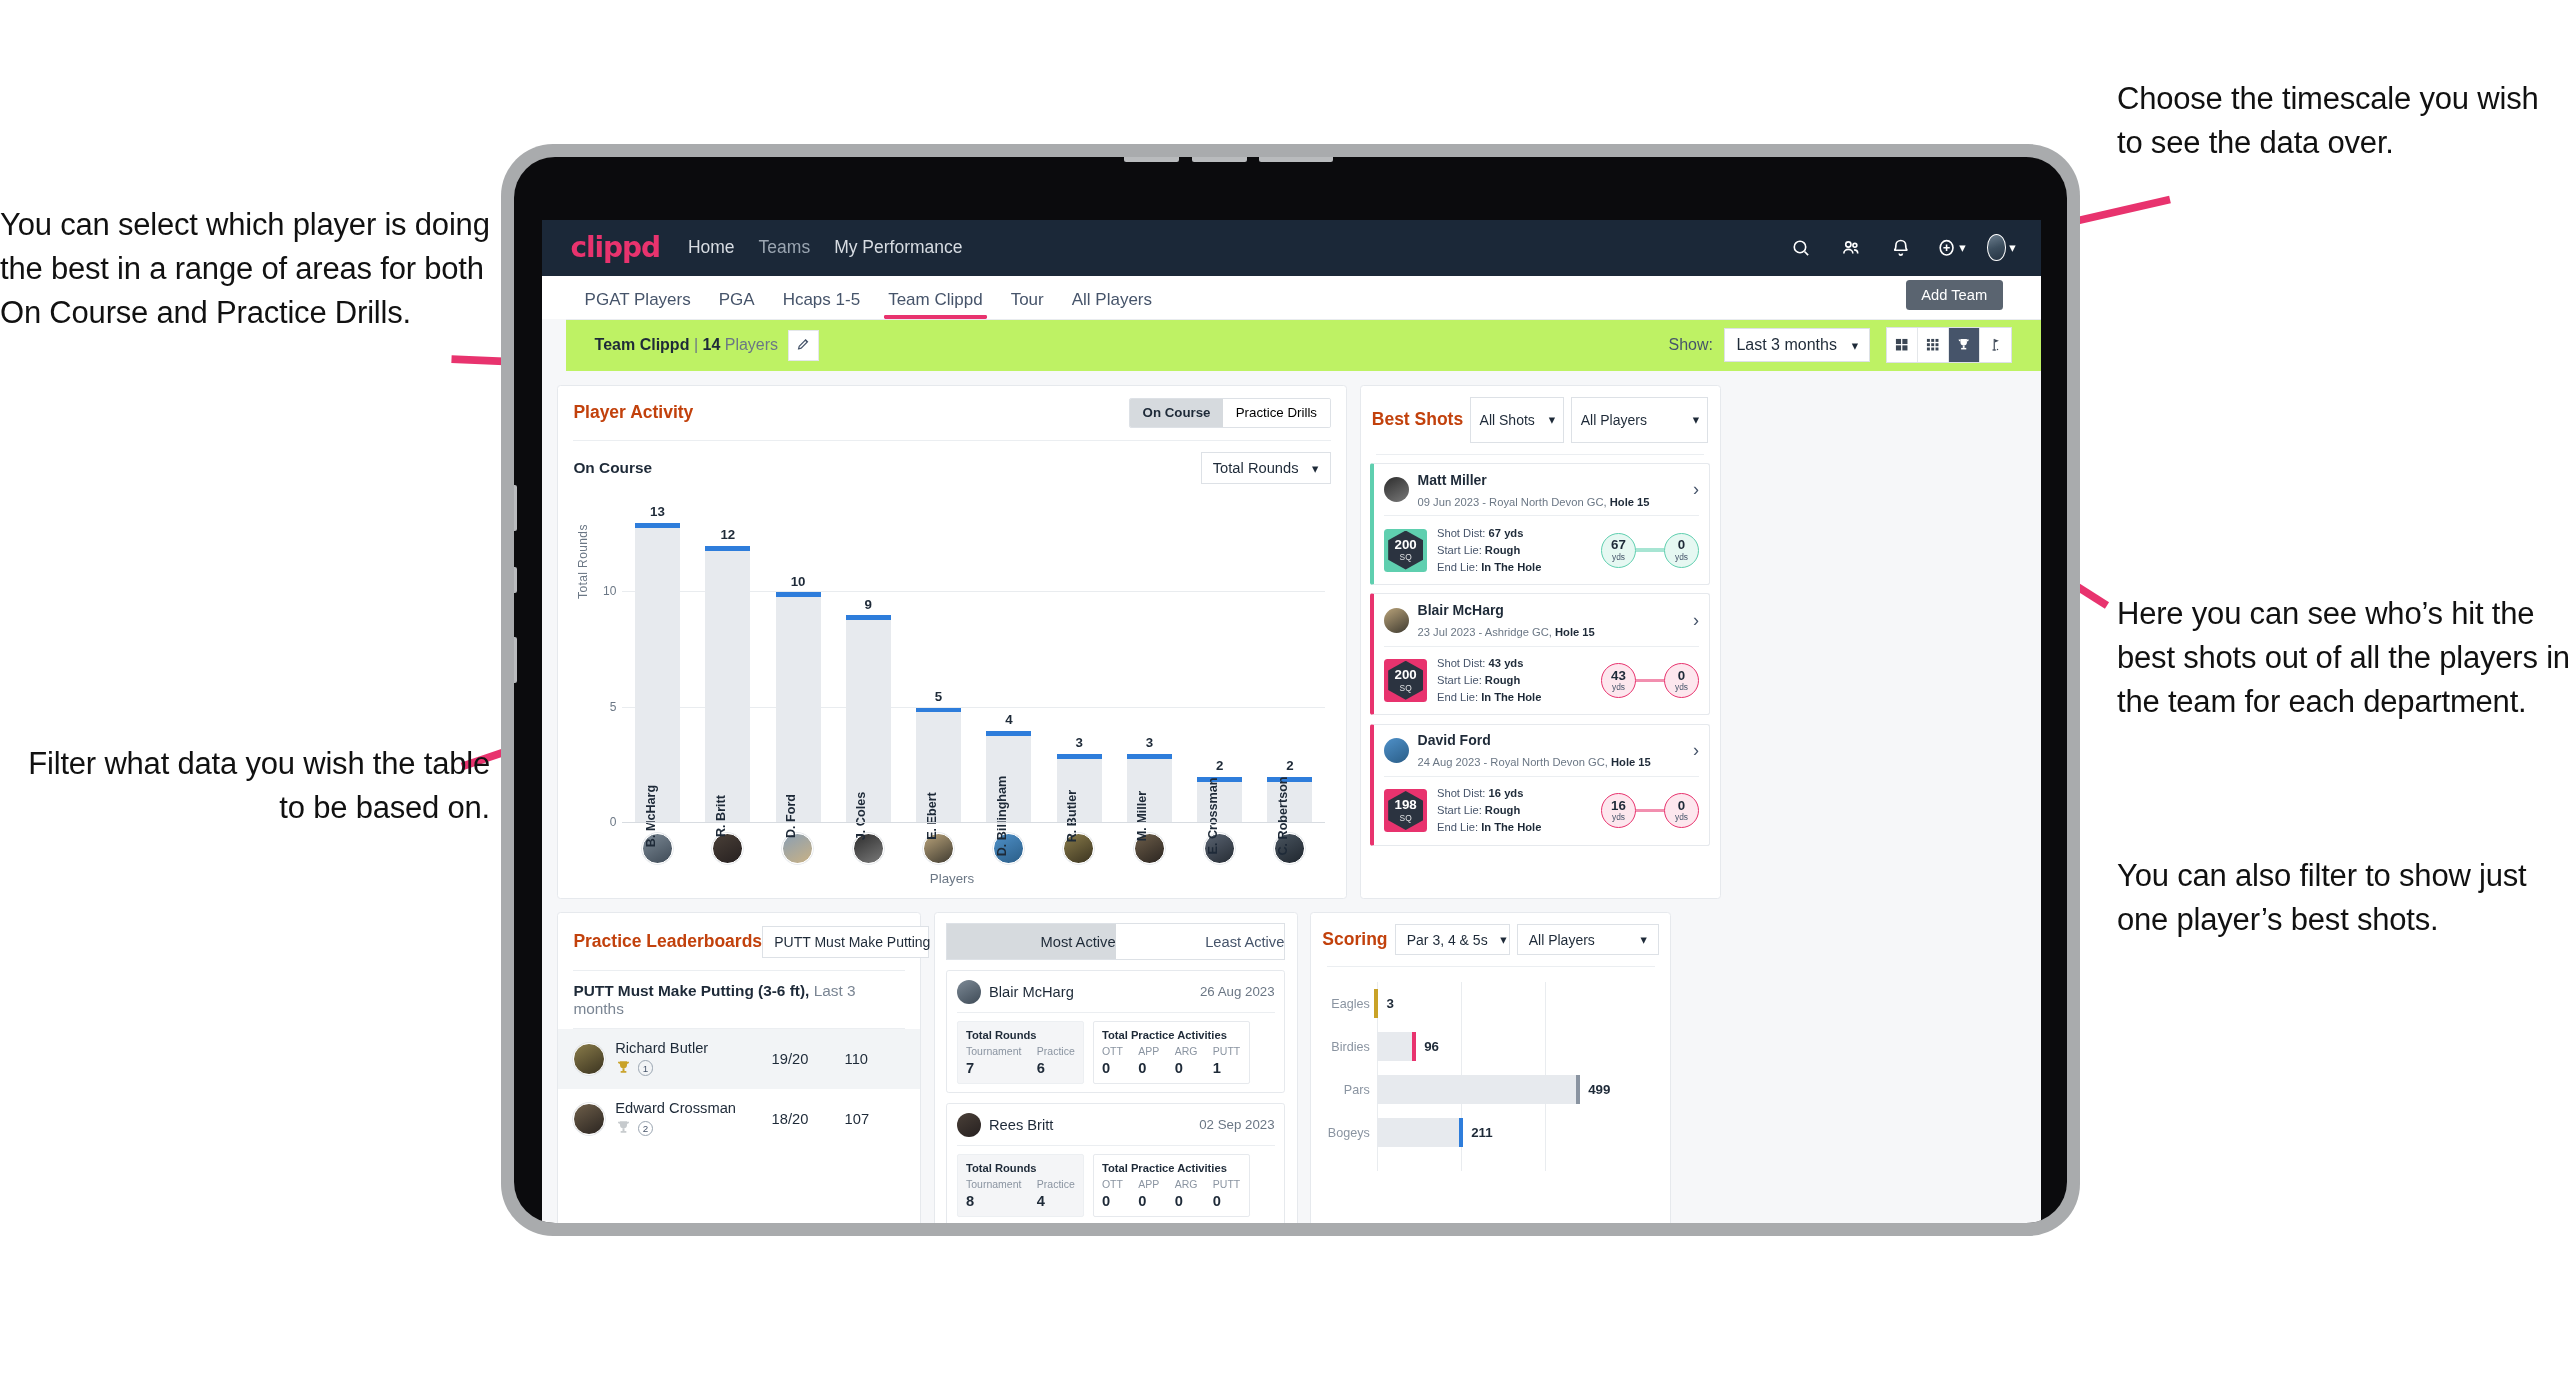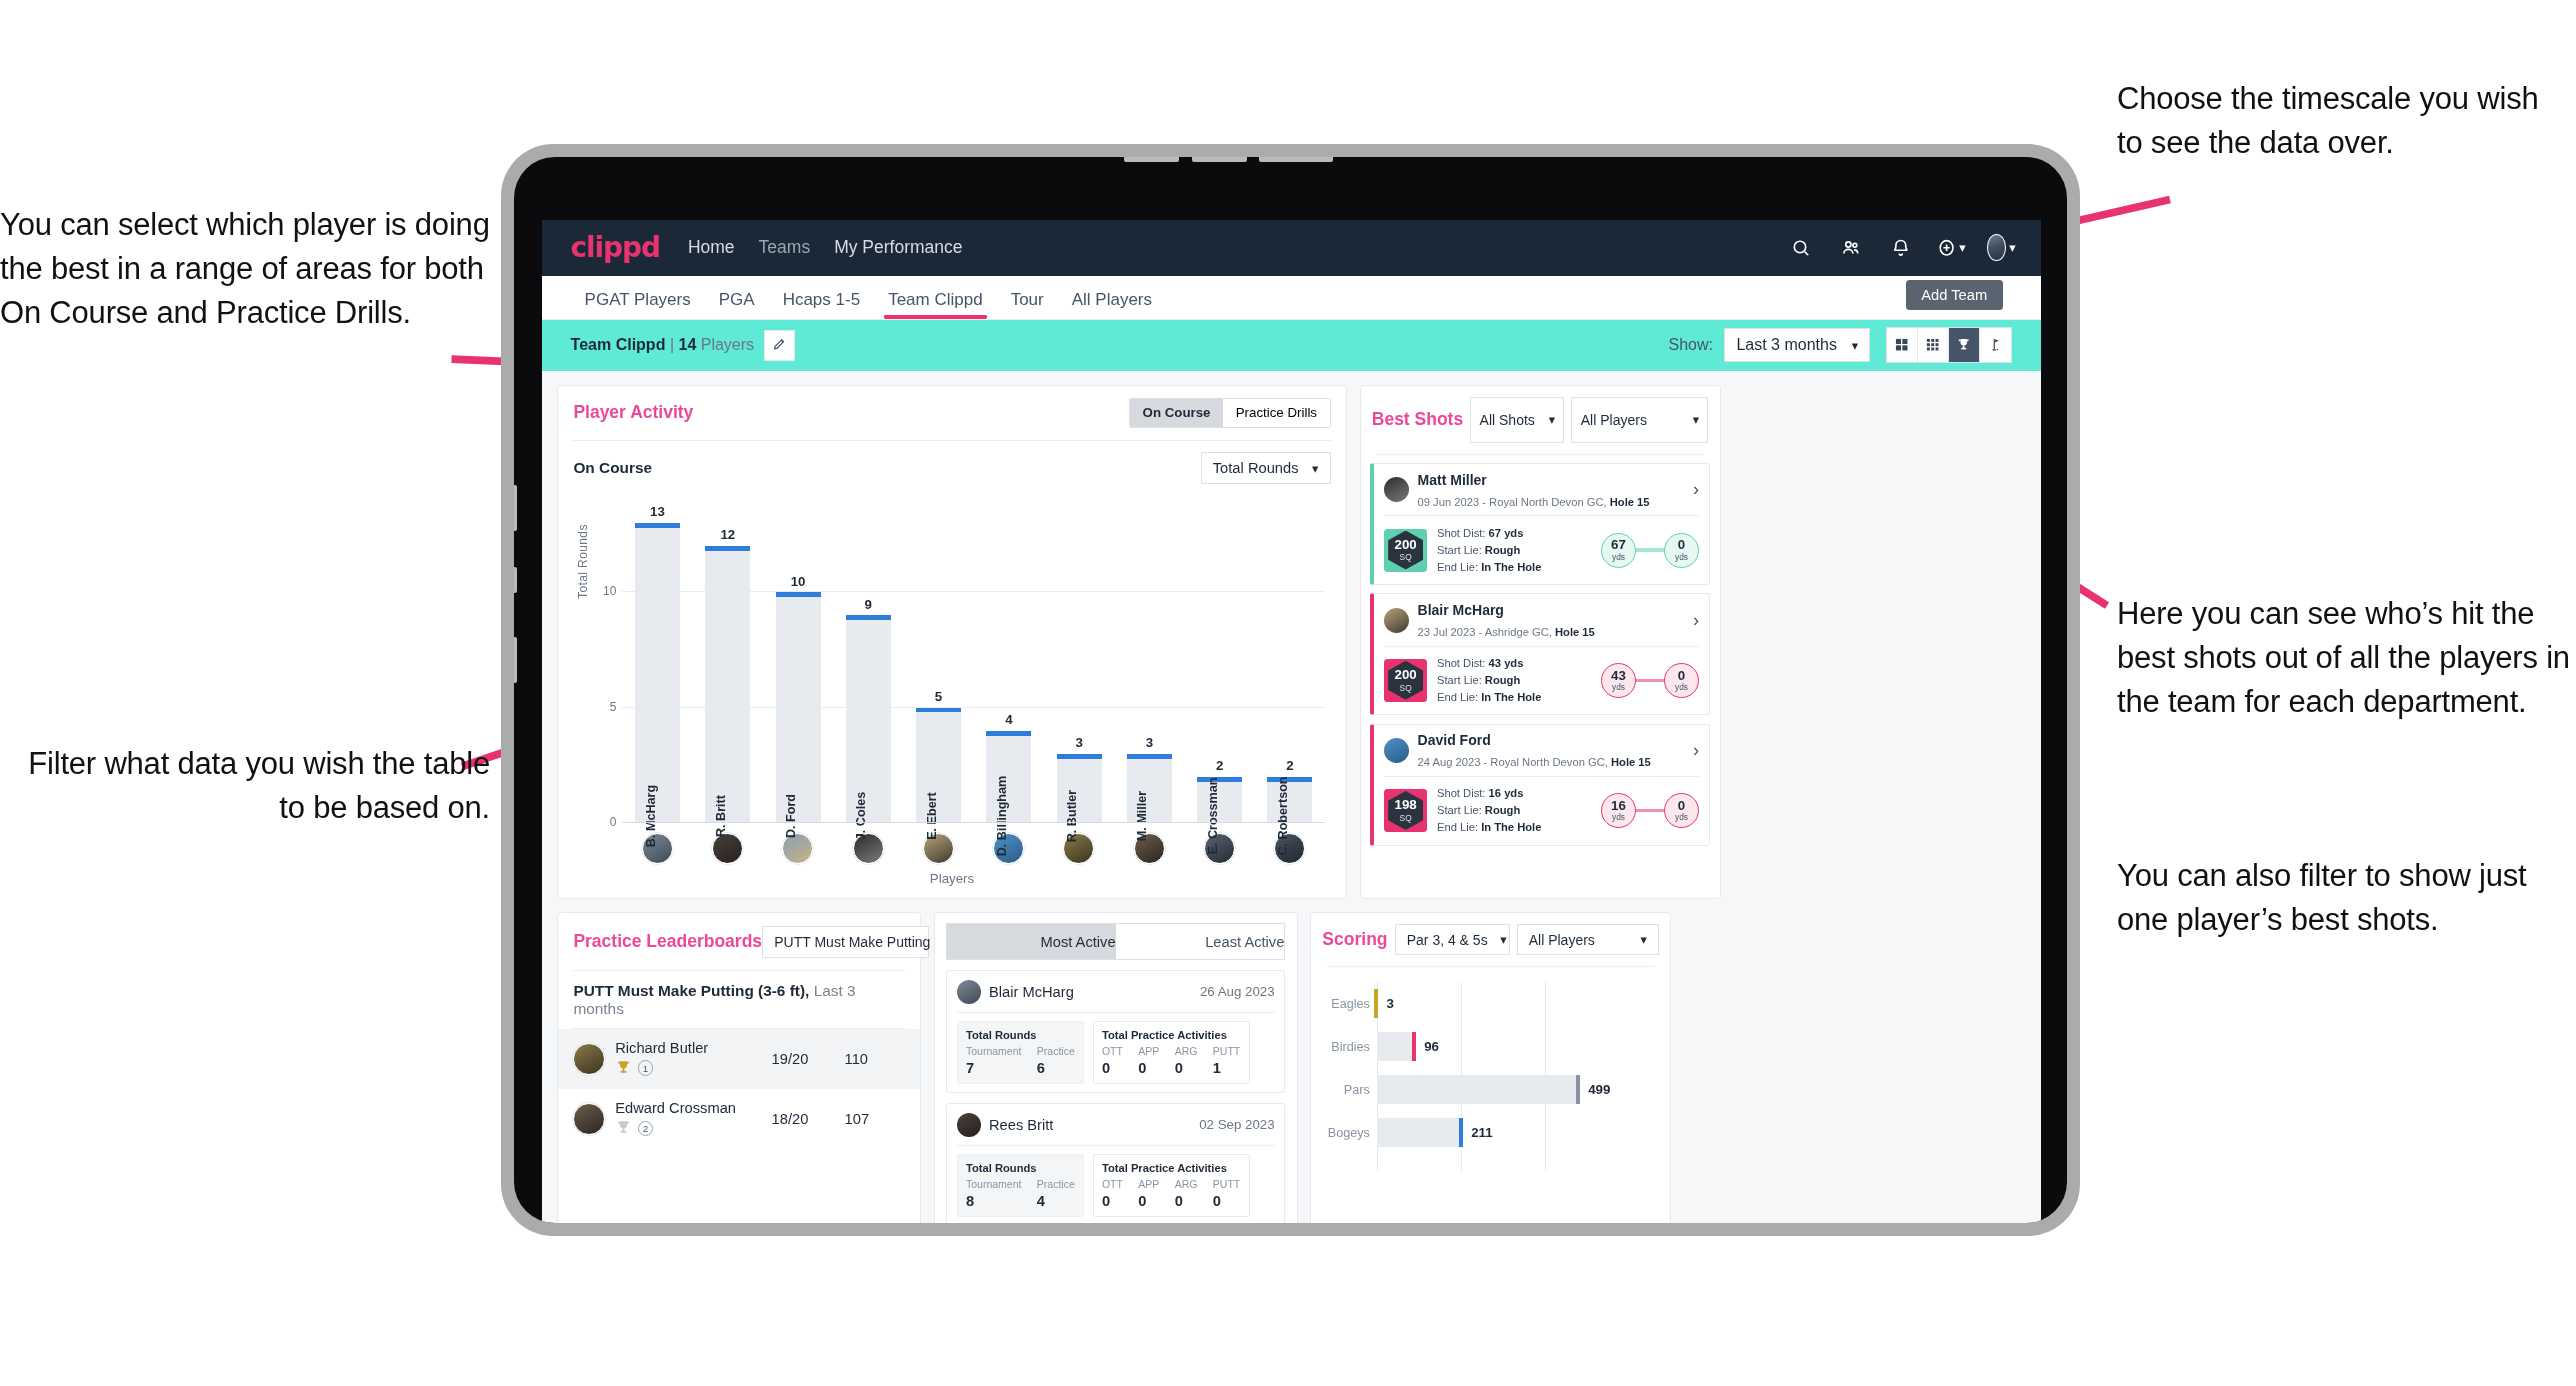--- a/index.html
+++ b/index.html
@@ -108,24 +108,25 @@
     height: 3.5px; background: #e8336e; border-radius: 1.4px;
   }
   #addteam-tip {
     position: absolute; right: 38px; top: 4.2px;
     background: #5a6470; color: #ffffff;
     font-size: 14.7px; padding: 7px 15.4px; border-radius: 3.5px;
   }
 
   
   #subheader {
-    height: 52px; background: #5eead4;
+    height: 52px; background: #bef264;
     border-top: 0.7px solid #e9ecef;
     display: flex; align-items: center;
     padding: 0 29px;
+    margin-left: 24px;
   }
   .team-label { font-size: 16px; color: #1e2a38; }
   .team-label b { font-weight: bold; }
   .team-label .muted { color: #6b7785; }
   .edit-btn {
     width: 31px; height: 31px; margin-left: 9.8px;
     border: 0.7px solid #e4e7ea; background: #fff;
     display: flex; align-items: center; justify-content: center;
   }
   .sh-spacer { flex: 1; }
@@ -149,21 +150,21 @@
 
   
   #content { padding: 14px 15.4px; }
   .row { display: flex; gap: 12.6px; }
   .card {
     background: #ffffff; border: 0.7px solid #e6e9ed; border-radius: 3.5px;
   }
   .card-head {
     display: flex; align-items: center; padding: 12.6px 15.4px;
   }
-  .card-title { font-size: 17.5px; font-weight: bold; color: #ec4899; white-space: nowrap; }
+  .card-title { font-size: 17.5px; font-weight: bold; color: #c2410c; white-space: nowrap; }
   .hsp { flex: 1; }
   .divider { height: 0.7px; background: #ebeef1; margin: 0 15.4px; }
 
   
   .seg { display: flex; border: 0.7px solid #dde1e6; border-radius: 2.1px; overflow: hidden; }
   .seg div {
     font-size: 13.3px; padding: 6.3px 12.6px; background: #ffffff; color: #000000; white-space: nowrap;
   }
   .seg div.on { background: #d6dade; color: #1e2a38; font-weight: bold; }
 

